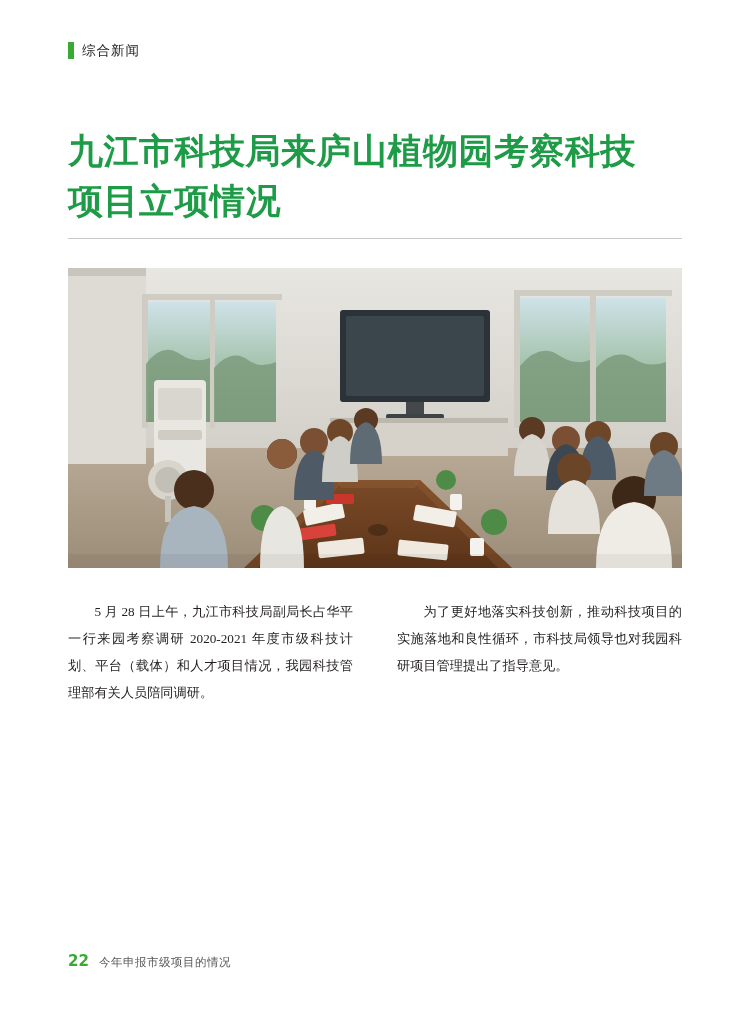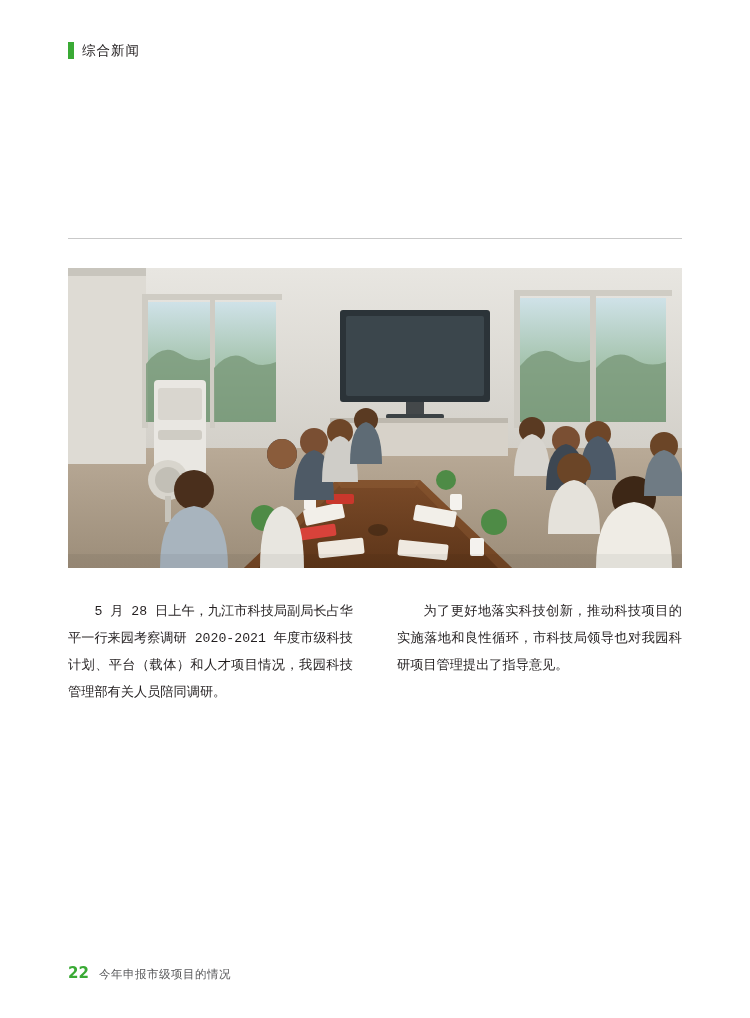--- a/index.html
+++ b/index.html
@@ -91,32 +91,32 @@
     display: flex;
     gap: 44px;
   }
   .col {
     width: 285px;
     font-size: 13.2px;
     line-height: 2.05;
     text-align: justify;
     text-justify: inter-ideograph;
     color: #231f20;
-    font-family: Liberation Mono, monospace;
+    font-family: Liberation Serif, serif;
   }
   .col p {
     margin: 0 0 19px 0;
     text-indent: 2em;
   }
 
   
   .footer {
     position: absolute;
     left: 68px;
-    bottom: 36px;
+    bottom: 48px;
     display: flex;
     align-items: baseline;
     gap: 10px;
   }
   .folio {
     font-size: 15px;
     font-weight: bold;
     color: #3aaa35;
     font-family: "DejaVu Sans", "Liberation Sans", sans-serif;
   }
@@ -130,20 +130,21 @@
 </head>
 <body>
 
 <div class="page">
 
   <div class="kicker">
     <span class="kicker-bar"></span>
     <span class="kicker-text">综合新闻</span>
   </div>
 
+  <h1 class="headline">九江市科技局来庐山植物园考察科技项目立项情况</h1>
 
   <div class="rule"></div>
 
   <div class="photo">
     <svg width="614" height="300" viewBox="0 0 614 300" xmlns="http://www.w3.org/2000/svg" aria-hidden="true">
       <defs>
         <linearGradient id="wall" x1="0" y1="0" x2="0" y2="1">
           <stop offset="0%" stop-color="#e8e6e1"></stop>
           <stop offset="100%" stop-color="#d2cfc8"></stop>
         </linearGradient>

